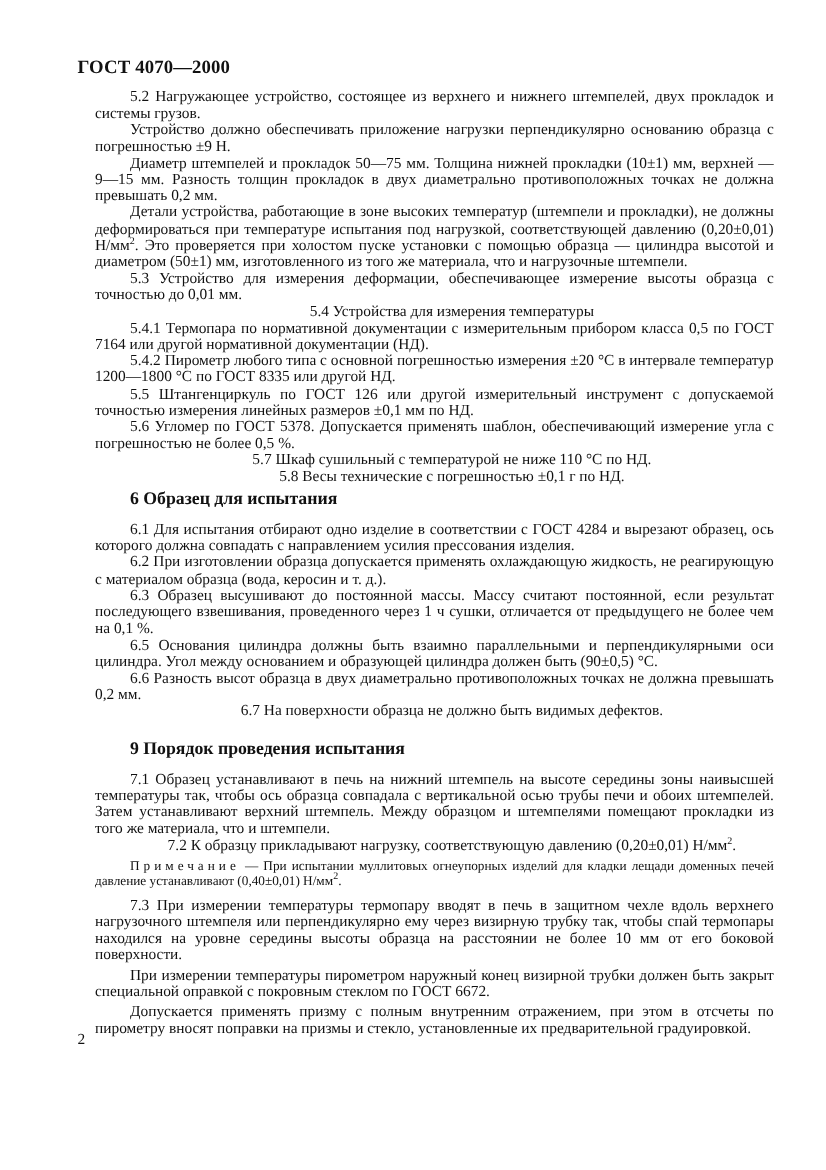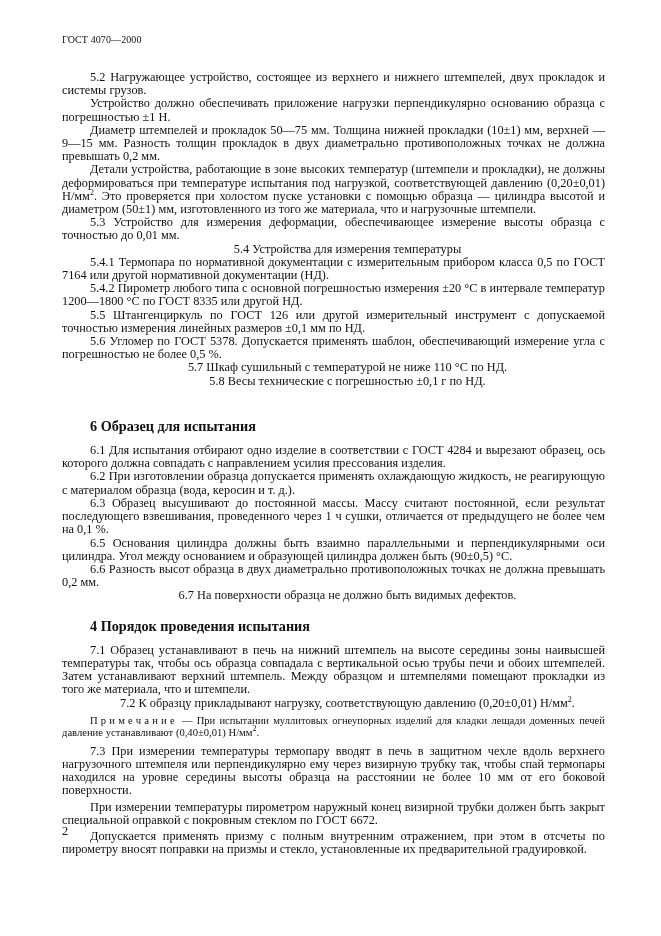--- a/index.html
+++ b/index.html
@@ -1,57 +1,57 @@
 <!DOCTYPE html>
 <html><head>
 <meta charset="utf-8">
 <style>
   html, body { margin:0; padding:0; background:#ffffff; }
   body { width:661px; height:936px; position:relative; overflow:hidden;
          font-family:"Liberation Serif", "DejaVu Serif", serif; color:#111; }
   .page { position:absolute; left:62px; top:0; width:543px; }
-  .doc-header { position:absolute; top:34px; left:0; font-weight:normal; font-size:10px; letter-spacing:0.1px; }
-  .content { position:absolute; top:71px; left:0; width:543px; font-size:12.3px; line-height:13.2px; }
+  .doc-header { position:absolute; top:46px; left:0; font-weight:bold; font-size:15px; letter-spacing:0.1px; }
+  .content { position:absolute; top:71px; left:14px; width:543px; font-size:12.3px; line-height:13.2px; }
   .p { margin:0; text-align:justify; text-indent:28px; }
   .p.nojust { text-align:center; }
   .h { margin:0; font-weight:bold; font-size:14.2px; padding-left:28px; }
   .note { margin:0; text-indent:28px; font-size:10.6px; line-height:12.5px; text-align:justify; }
   .note .lbl { letter-spacing:3.2px; }
   .page-number { position:absolute; top:824px; left:0; font-size:12.3px; }
   sup { font-size:8px; line-height:0; }
 </style>
 </head>
 <body>
 
 <div class="page">
   <div class="doc-header">ГОСТ 4070—2000</div>
 
   <div class="content">
     <p class="p">5.2  Нагружающее устройство, состоящее из верхнего и нижнего штемпелей, двух прокладок и системы грузов.</p>
-    <p class="p">Устройство должно обеспечивать приложение нагрузки перпендикулярно основанию образца с погрешностью ±1 Н.</p>
+    <p class="p">Устройство должно обеспечивать приложение нагрузки перпендикулярно основанию образца с погрешностью ±9 Н.</p>
     <p class="p">Диаметр штемпелей и прокладок 50—75 мм. Толщина нижней прокладки (10±1) мм, верхней — 9—15 мм. Разность толщин прокладок в двух диаметрально противоположных точках не должна превышать 0,2 мм.</p>
     <p class="p"><span>Детали устройства, работающие в зоне высоких температур (штемпели и прокладки), не должны деформироваться при температуре испытания под нагрузкой, соответствующей давлению (0,20±0,01) Н/мм</span><sup>2</sup><span>. Это проверяется при холостом пуске установки с помощью образца — цилиндра высотой и диаметром (50±1) мм, изготовленного из того же материала, что и нагрузочные штемпели.</span></p>
     <p class="p">5.3 Устройство для измерения деформации, обеспечивающее измерение высоты образца с точностью до 0,01 мм.</p>
     <p class="p nojust">5.4  Устройства для измерения температуры</p>
     <p class="p">5.4.1  Термопара по нормативной документации с измерительным прибором класса 0,5 по ГОСТ 7164 или другой нормативной документации (НД).</p>
     <p class="p">5.4.2  Пирометр любого типа с основной погрешностью измерения ±20 °С в интервале температур 1200—1800 °С по ГОСТ 8335 или другой НД.</p>
     <p class="p">5.5  Штангенциркуль по ГОСТ 126 или другой измерительный инструмент с допускаемой точностью измерения линейных размеров ±0,1 мм по НД.</p>
     <p class="p">5.6  Угломер по ГОСТ 5378. Допускается применять шаблон, обеспечивающий измерение угла с погрешностью не более 0,5 %.</p>
     <p class="p nojust">5.7  Шкаф сушильный с температурой не ниже 110 °С по НД.</p>
     <p class="p nojust">5.8  Весы технические с погрешностью ±0,1 г по НД.</p>
 
-    <h2 class="h" style="margin-top:32px;margin-bottom:11px;">6  Образец для испытания</h2>
+    <h2 class="h" style="margin-top:5px;margin-bottom:11px;">6  Образец для испытания</h2>
     <p class="p">6.1  Для испытания отбирают одно изделие в соответствии с ГОСТ 4284 и вырезают образец, ось которого должна совпадать с направлением усилия прессования изделия.</p>
     <p class="p">6.2  При изготовлении образца допускается применять охлаждающую жидкость, не реагирующую с материалом образца (вода, керосин и т. д.).</p>
     <p class="p">6.3 Образец высушивают до постоянной массы. Массу считают постоянной, если результат последующего взвешивания, проведенного через 1 ч сушки, отличается от предыдущего не более чем на 0,1 %.</p>
     <p class="p">6.5  Основания цилиндра должны быть взаимно параллельными и перпендикулярными оси цилиндра. Угол между основанием и образующей цилиндра должен быть (90±0,5) °С.</p>
     <p class="p">6.6  Разность высот образца в двух диаметрально противоположных точках не должна превышать 0,2 мм.</p>
     <p class="p nojust">6.7  На поверхности образца не должно быть видимых дефектов.</p>
 
-    <h2 class="h" style="margin-top:17px;margin-bottom:11px;">4  Порядок проведения испытания</h2>
+    <h2 class="h" style="margin-top:17px;margin-bottom:11px;">9  Порядок проведения испытания</h2>
     <p class="p">7.1  Образец устанавливают в печь на нижний штемпель на высоте середины зоны наивысшей температуры так, чтобы ось образца совпадала с вертикальной осью трубы печи и обоих штемпелей. Затем устанавливают верхний штемпель. Между образцом и штемпелями помещают прокладки из того же материала, что и штемпели.</p>
     <p class="p nojust"><span>7.2  К образцу прикладывают нагрузку, соответствующую давлению (0,20±0,01) Н/мм</span><sup>2</sup><span>.</span></p>
     <p class="note" style="margin-top:5px;margin-bottom:5px;"><span class="lbl">Примечание</span><span> — При испытании муллитовых огнеупорных изделий для кладки лещади доменных печей давление устанавливают (0,40±0,01)  Н/мм</span><sup>2</sup><span>.</span></p>
     <p class="p">7.3  При измерении температуры термопару вводят в печь в защитном чехле вдоль верхнего нагрузочного штемпеля или перпендикулярно ему через визирную трубку так, чтобы спай термопары находился на уровне середины высоты образца на расстоянии не более 10 мм от его боковой поверхности.</p>
     <p class="p" style="margin-top:3px;">При измерении температуры пирометром наружный конец визирной трубки должен быть закрыт специальной оправкой с покровным стеклом по ГОСТ 6672.</p>
     <p class="p" style="margin-top:3px;">Допускается применять призму с полным внутренним отражением, при этом в отсчеты по пирометру вносят поправки на призмы и стекло, установленные их предварительной градуировкой.</p>
   </div>
 
   <div class="page-number">2</div>
 </div>

